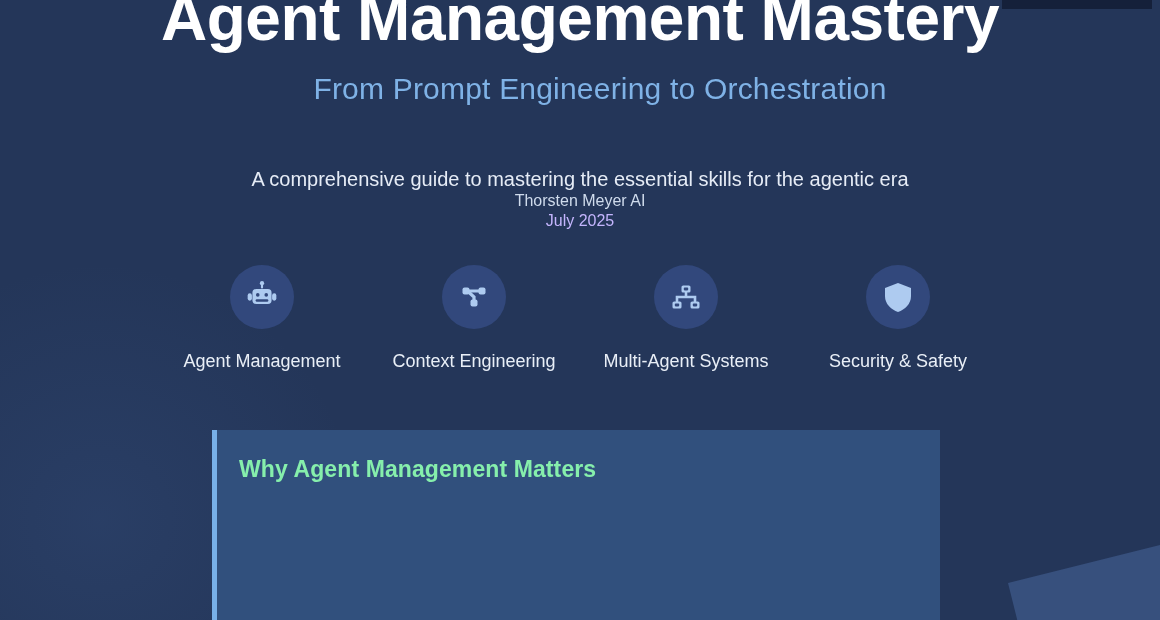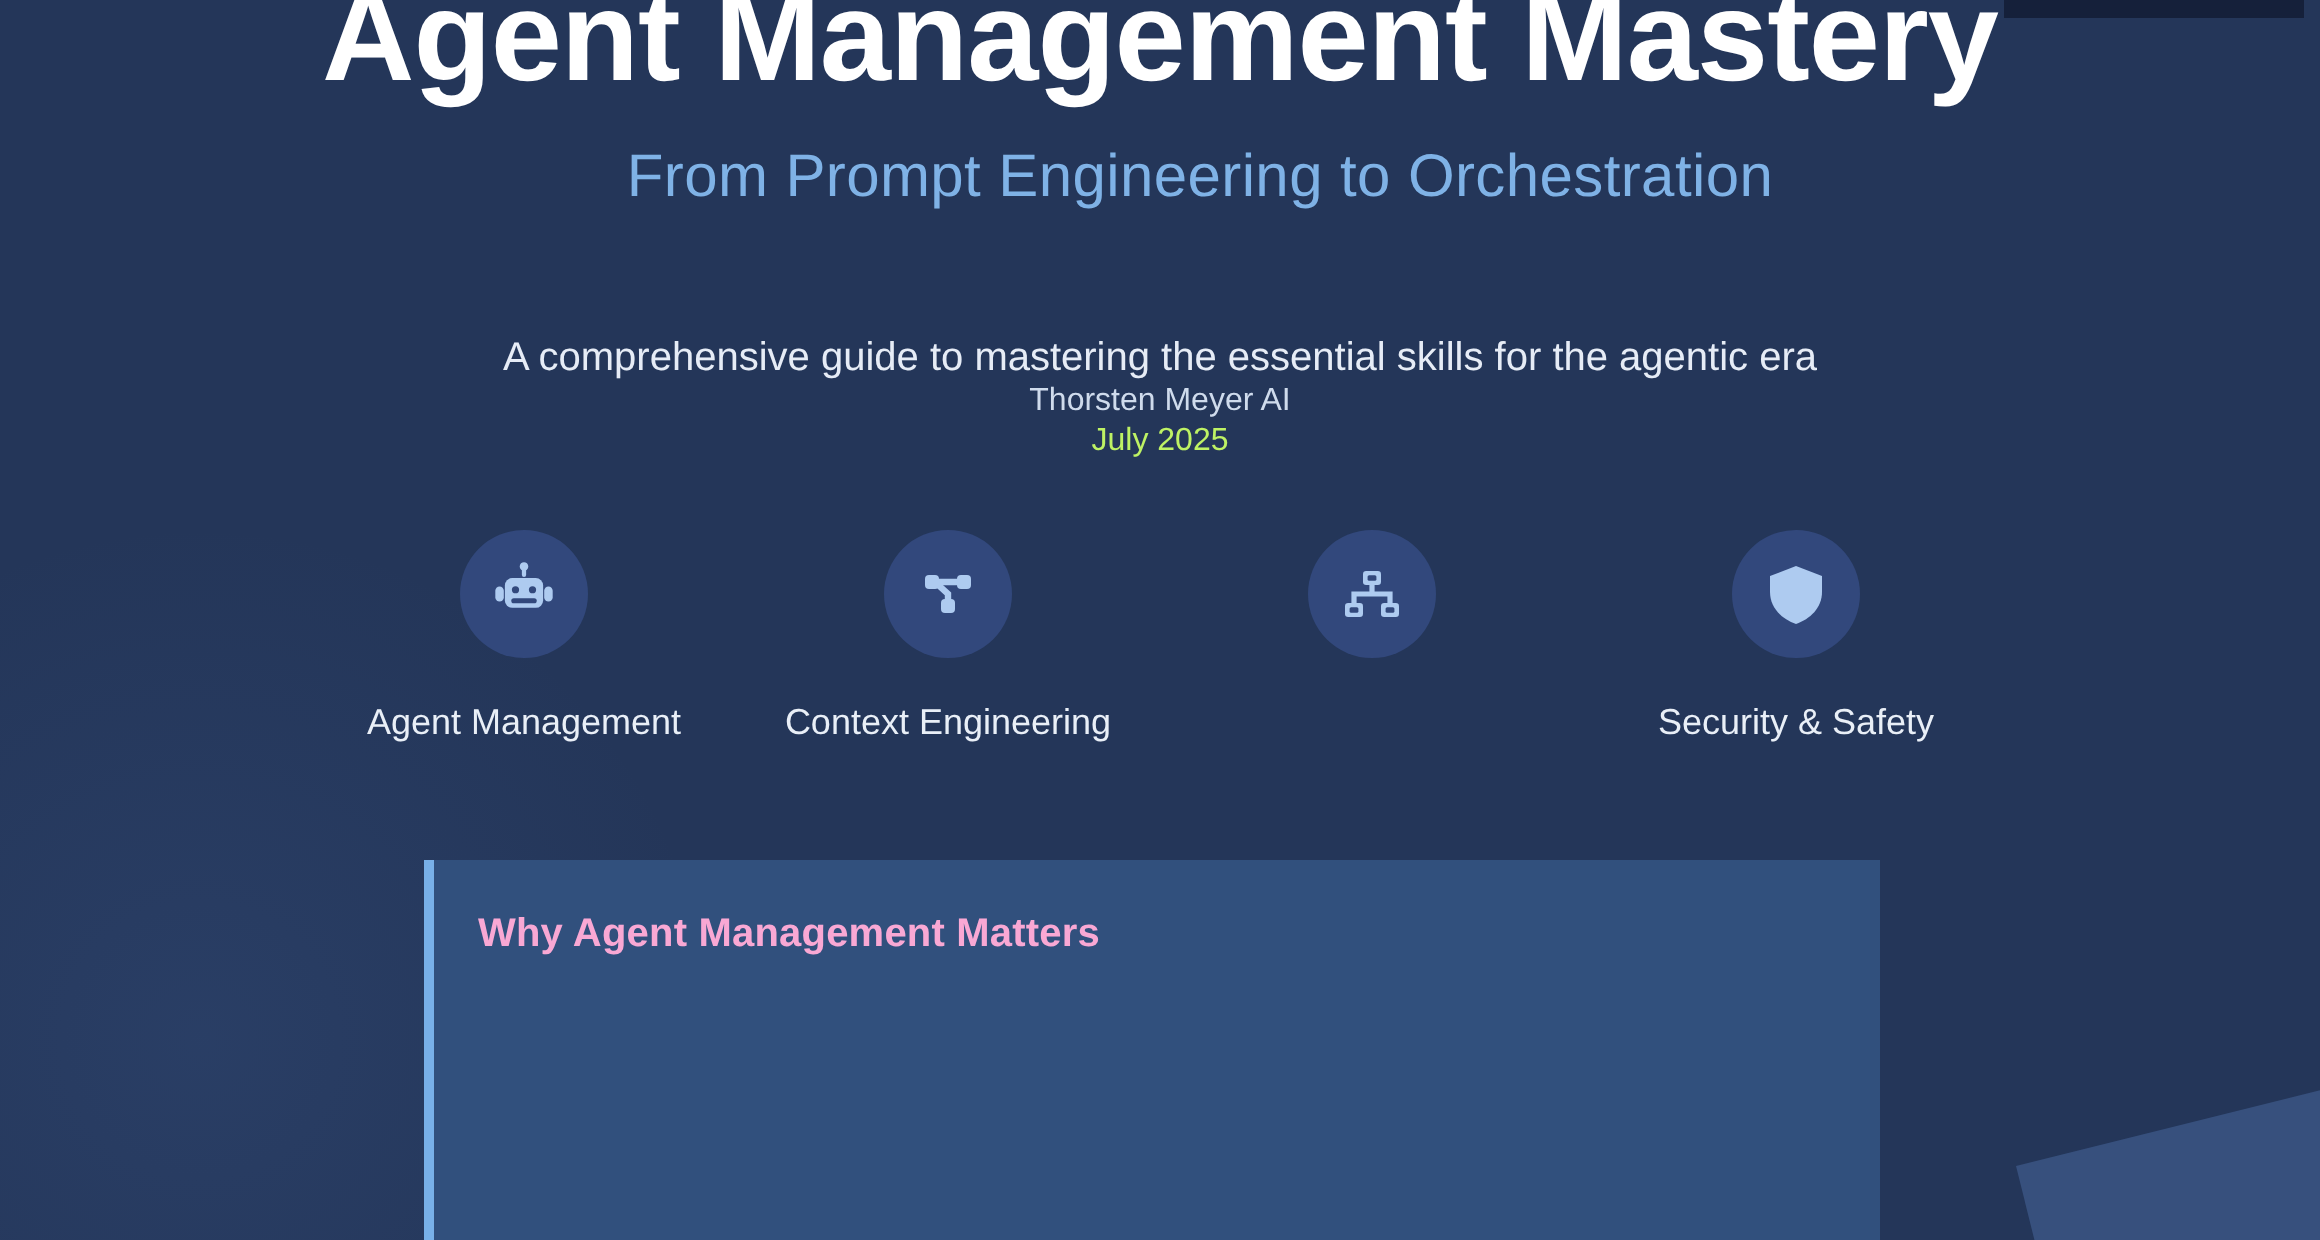--- a/index.html
+++ b/index.html
@@ -96,21 +96,21 @@
   }
 
   #byline-author {
     font-size:16px;
     color:#cfdbec;
     line-height:1.25;
   }
 
   #byline-date {
     font-size:16px;
-    color:#bef264;
+    color:#c4b5fd;
     line-height:1.25;
   }
 
   
   #pillar-row {
     margin-top:34px;
     display:flex;
     justify-content:center;
     align-items:flex-start;
     gap:12px;
@@ -148,23 +148,23 @@
     left:212px;
     top:444px;
     width:728px;
     height:200px;
     background:#31507d;
     border-left:5px solid #78b0e8;
     padding:26px 0 0 22px;
   }
 
   #callout-title {
-    font-size:20px;
+    font-size:23px;
     font-weight:bold;
-    color:#f9a8d4;
+    color:#86efac;
     letter-spacing:.1px;
   }
 
   #callout-body {
     margin-top:32px;
     font-size:17.5px;
     line-height:1.42;
     color:#eaf0f8;
     width:690px;
   }
@@ -224,20 +224,21 @@
         <svg width="32" height="32" viewBox="0 0 32 32" fill="none" stroke="#aecbf0" stroke-width="2.6" stroke-linecap="round" aria-hidden="true">
           <rect x="11.5" y="4.5" width="9" height="7" rx="1.6" fill="#aecbf0" stroke="none"></rect>
           <rect x="2.5" y="20.5" width="9" height="7" rx="1.6" fill="#aecbf0" stroke="none"></rect>
           <rect x="20.5" y="20.5" width="9" height="7" rx="1.6" fill="#aecbf0" stroke="none"></rect>
           <path d="M16 11.5 L16 16 M7 20.5 L7 16 L25 16 L25 20.5"></path>
           <rect x="13.8" y="6.6" width="4.4" height="2.8" rx="0.8" fill="#32487c" stroke="none"></rect>
           <rect x="4.8" y="22.6" width="4.4" height="2.8" rx="0.8" fill="#32487c" stroke="none"></rect>
           <rect x="22.8" y="22.6" width="4.4" height="2.8" rx="0.8" fill="#32487c" stroke="none"></rect>
         </svg>
       </div>
+      <div class="pillar-label">Multi-Agent Systems</div>
     </div>
 
     <div class="pillar">
       <div class="pillar-circle">
         <svg width="30" height="32" viewBox="0 0 30 32" fill="#aecbf0" aria-hidden="true">
           <path d="M15 2 L28 7 L28 15 C28 23 22 28.5 15 31 C8 28.5 2 23 2 15 L2 7 Z"></path>
         </svg>
       </div>
       <div class="pillar-label">Security &amp; Safety</div>
     </div>

